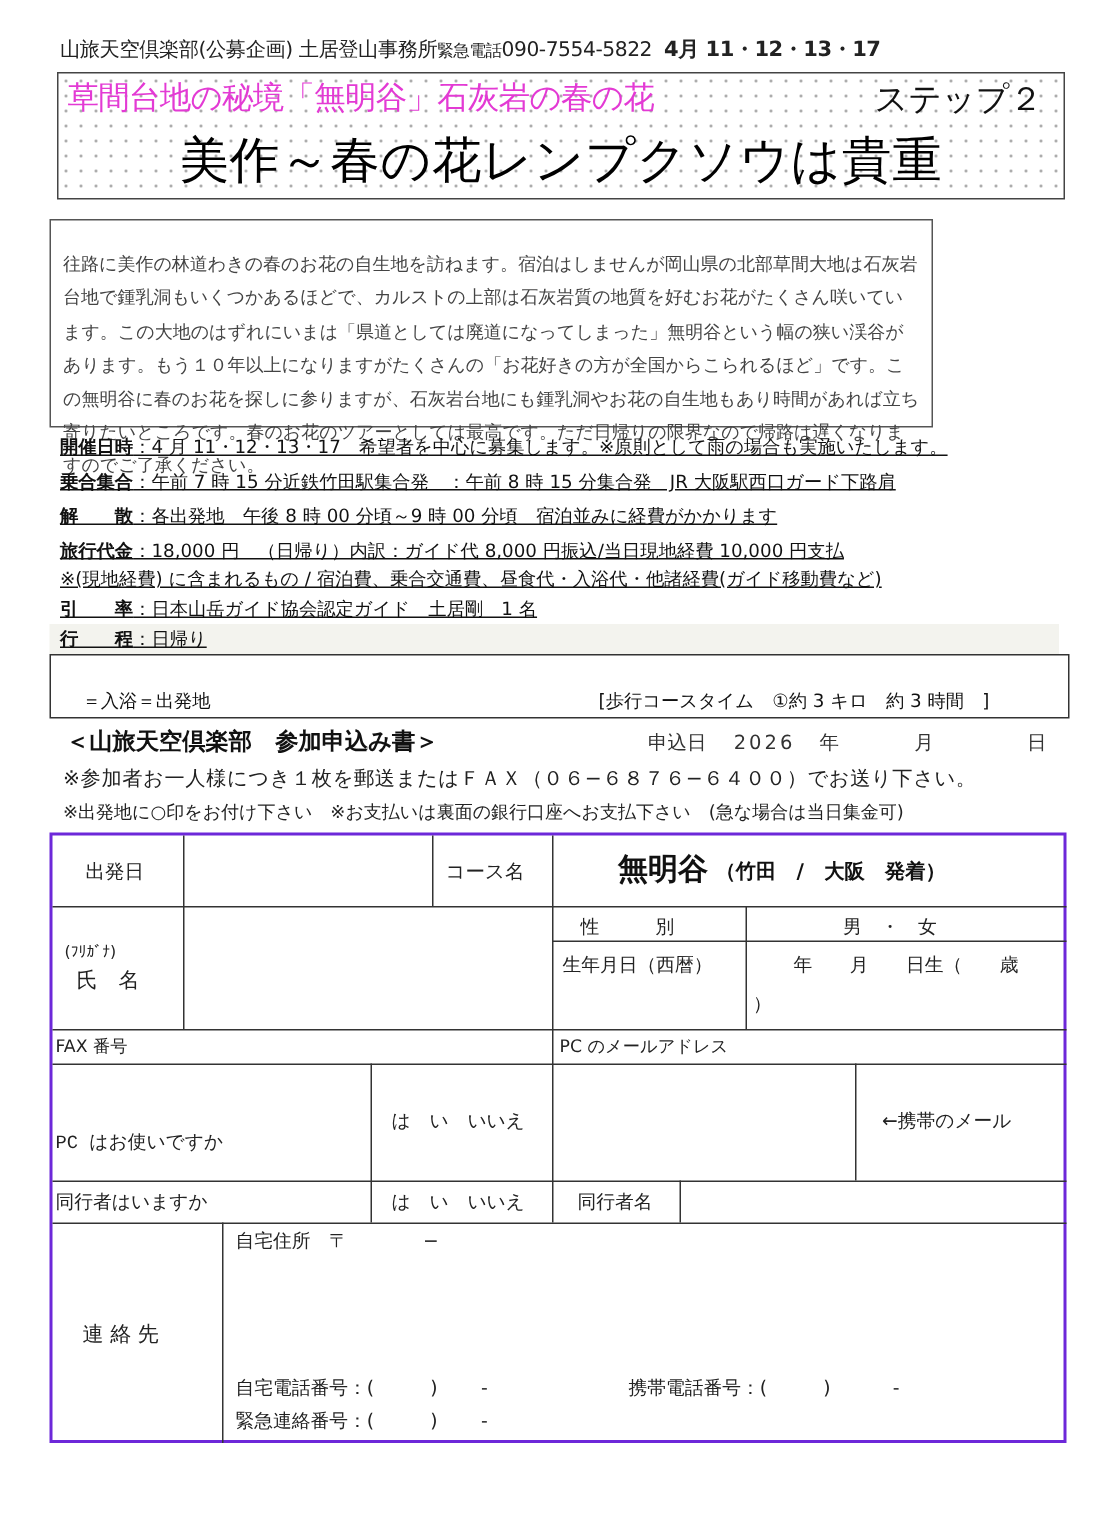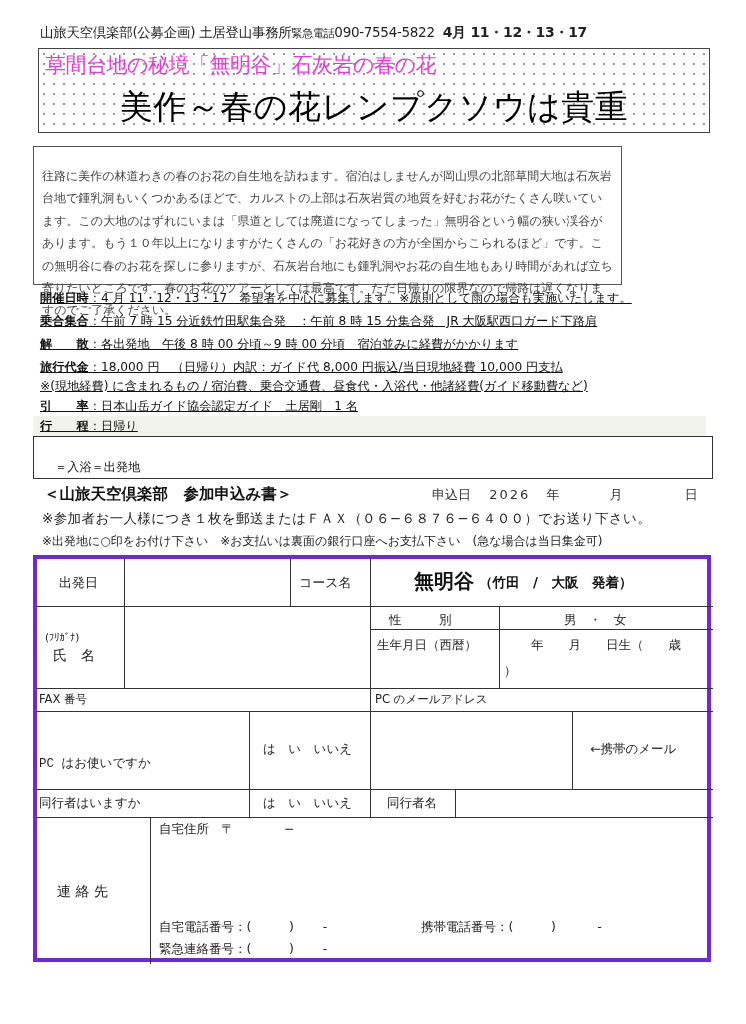--- a/index.html
+++ b/index.html
@@ -19,34 +19,35 @@
   .desc-box { left:33px; top:146px; width:589px; height:139px; border:1.5px solid #555; box-sizing:border-box;
      padding:18px 8px; font-size:12px; line-height:22.4px; color:#444; white-space:normal; }
   .info { left:40px; font-size:12.2px; color:#111;text-decoration:underline; }
   .info b { font-weight:bold; }
   .gray-row { left:33px; top:416px; width:673px; height:20px; background:#f3f3ee; }
   .itin-box { left:33px; top:436px; width:680px; height:43px; border:1.5px solid #333; box-sizing:border-box; font-size:12.2px; }
   .form-title { left:44px; top:484px; font-size:15.5px; font-weight:bold; color:#111; }
   .apply-date { left:432px; top:486px; font-size:13px; color:#333; word-spacing:0; }
   .note1 { left:42px; top:510px; font-size:13.5px; color:#222; letter-spacing:0.4px; }
   .note2 { left:42px; top:533px; font-size:12px; color:#222; }
-  .form { left:33px; top:555px; width:678px; height:407px; border:4px solid #6d28d9; box-sizing:border-box; }
+  .form { left:33px; top:555px; width:678px; height:407px; border:2px solid #6d28d9; box-sizing:border-box; }
   .hl { position:absolute; height:0; border-top:1.2px solid #333; }
   .vl { position:absolute; width:0; border-left:1.2px solid #333; }
   .cell { position:absolute; white-space:nowrap; font-size:12.5px; color:#222; }
 </style>
 </head>
 <body>
 
 <div class="abs hdr">
   <span>山旅天空倶楽部(公募企画) 土居登山事務所</span><span class="small">緊急電話</span><span>090-7554-5822</span><span class="date">4月 11・12・13・17</span>
 </div>
 
 <div class="abs title-box">
   <div class="abs title-sub">草間台地の秘境「無明谷」石灰岩の春の花</div>
+  <div class="abs title-step">ステップ２</div>
   <div class="abs title-main">美作～春の花レンプクソウは貴重</div>
 </div>
 
 <div class="abs desc-box">往路に美作の林道わきの春のお花の自生地を訪ねます。宿泊はしませんが岡山県の北部草間大地は石灰岩台地で鍾乳洞もいくつかあるほどで、カルストの上部は石灰岩質の地質を好むお花がたくさん咲いています。この大地のはずれにいまは「県道としては廃道になってしまった」無明谷という幅の狭い渓谷があります。もう１０年以上になりますがたくさんの「お花好きの方が全国からこられるほど」です。この無明谷に春のお花を探しに参りますが、石灰岩台地にも鍾乳洞やお花の自生地もあり時間があれば立ち寄りたいところです。春のお花のツアーとしては最高です。ただ日帰りの限界なので帰路は遅くなりますのでご了承ください。</div>
 
 <div class="abs info" style="top:290px;">
   <b>開催日時</b><span>：4 月 11・12・13・17　希望者を中心に募集します。※原則として雨の場合も実施いたします。</span>
 </div>
 <div class="abs info" style="top:313px;">
   <b>乗合集合</b><span>：午前 7 時 15 分近鉄竹田駅集合発　：午前 8 時 15 分集合発　JR 大阪駅西口ガード下路肩</span>
@@ -61,20 +62,21 @@
 <div class="abs info" style="top:398px;">
   <b>引　　率</b><span>：日本山岳ガイド協会認定ガイド　土居剛　1 名</span>
 </div>
 <div class="abs gray-row"></div>
 <div class="abs info" style="top:418px;">
   <b>行　　程</b><span>：日帰り</span>
 </div>
 
 <div class="abs itin-box">
   <div class="abs" style="left:21px; top:22px;">＝入浴＝出発地</div>
+  <div class="abs" style="left:365px; top:22px;">[歩行コースタイム　①約 3 キロ　約 3 時間　]</div>
 </div>
 
 <div class="abs form-title">＜山旅天空倶楽部　参加申込み書＞</div>
 <div class="abs apply-date">
   <span>申込日</span>
   <span style="margin-left:14px; letter-spacing:2px;">2026</span>
   <span style="margin-left:12px;">年</span>
   <span style="margin-left:46px;">月</span>
   <span style="margin-left:58px;">日</span>
 </div>

